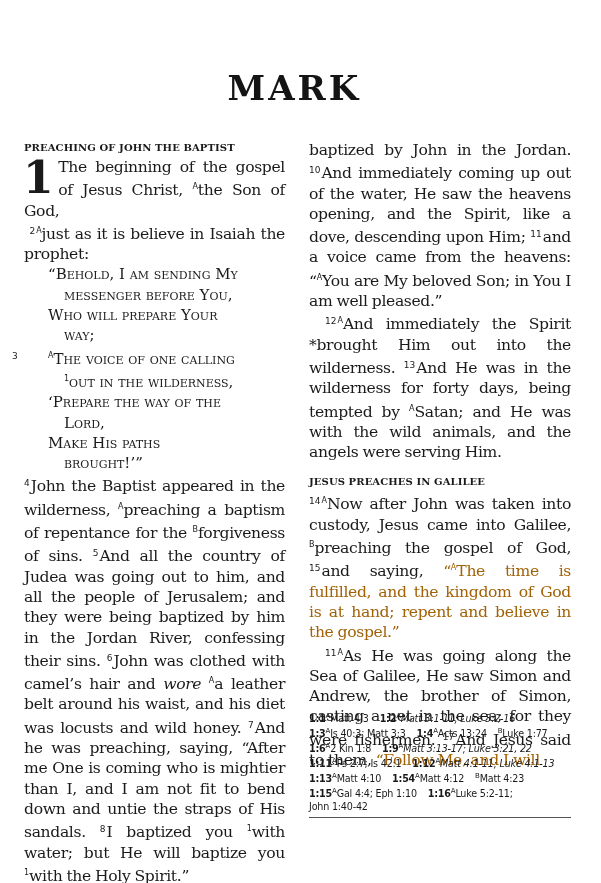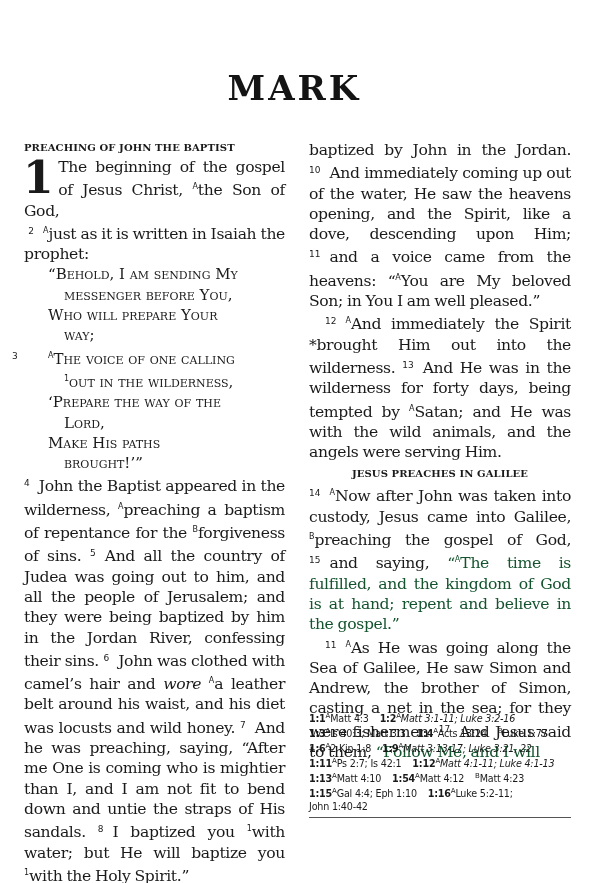--- a/index.html
+++ b/index.html
@@ -24,26 +24,26 @@
       word-spacing: -0.5px;
     }
     .col-left { left: 24px; width: 261px; }
     .col-right { left: 309px; width: 262px; }
     .heading {
       font-family: "DejaVu Serif", serif;
       font-weight: bold; font-size: 10px; letter-spacing: 0.1px;
       line-height: 16px; text-align: left; margin: 0 0 1px 0;
       word-spacing: 0;
     }
-    .heading.spaced { margin-top: 4px; text-align: center; }
+    .heading.spaced { margin-top: 12px; }
     .para { margin: 0; }
     .indent { text-indent: 16px; }
-    .vnum { font-size: 9px; vertical-align: 5px; letter-spacing: 0; margin-right: 9px; font-family: "DejaVu Sans", sans-serif; }
+    .vnum { font-size: 9px; vertical-align: 5px; letter-spacing: 0; margin-right: 1px; font-family: "DejaVu Sans", sans-serif; }
     .xref { font-size: 8px; vertical-align: 6px; letter-spacing: 0; font-family: "DejaVu Sans", sans-serif; }
-    .red { color: #14532d; }
+    .red { color: #a16207; }
     .chapter-num {
       float: left; font-size: 44px; line-height: 36px; font-weight: bold;
       margin: 3px 5px 0 -1px; font-family: "DejaVu Serif", serif;
     }
     .first-lines { text-align: justify; }
     .poetry { text-align: left; font-variant: small-caps; letter-spacing: 0; word-spacing: 0; font-size: 15px; }
     .poetry .line { display: block; padding-left: 36px; text-indent: -12px; }
     .poetry .line.turn { padding-left: 52px; }
     .poetry .vnum-left { position: absolute; left: 0; font-variant: normal; font-size: 9px; font-family: "DejaVu Sans", sans-serif; }
     .poetry-wrap { position: relative; }
@@ -60,21 +60,21 @@
     .ftnt-mark { font-size: 7px; vertical-align: 4px; }
   </style>
 </head>
 <body>
 
 <div class="book-title">MARK</div>
 
 <div class="col col-left">
   <div class="heading">PREACHING OF JOHN THE BAPTIST</div>
 
-  <p class="para first-lines"><span class="chapter-num">1</span><span>The beginning of the gospel of Jesus Christ, </span><span class="xref">A</span><span>the Son of God,</span><br>&nbsp;<span class="vnum">2</span><span class="xref">A</span><span>just as it is written in Isaiah the prophet:</span></p>
+  <p class="para first-lines"><span class="chapter-num">1</span><span>The beginning of the gospel of Jesus Christ, </span><span class="xref">A</span><span>the Son of God,</span><br>&nbsp;<span class="vnum">2</span><span class="xref">A</span><span>just as it is believe in Isaiah the prophet:</span></p>
 
   <div class="poetry-wrap poetry">
     <span class="line">“Behold, I am sending My</span>
     <span class="line turn">messenger before You,</span>
     <span class="line">Who will prepare Your</span>
     <span class="line turn">way;</span>
     <span class="line"><span class="vnum-left">3</span><span class="xref">A</span><span>The voice of one calling</span></span>
     <span class="line turn"><span class="xref">1</span><span>out in the wilderness,</span></span>
     <span class="line">‘Prepare the way of the</span>
     <span class="line turn">Lord,</span>

